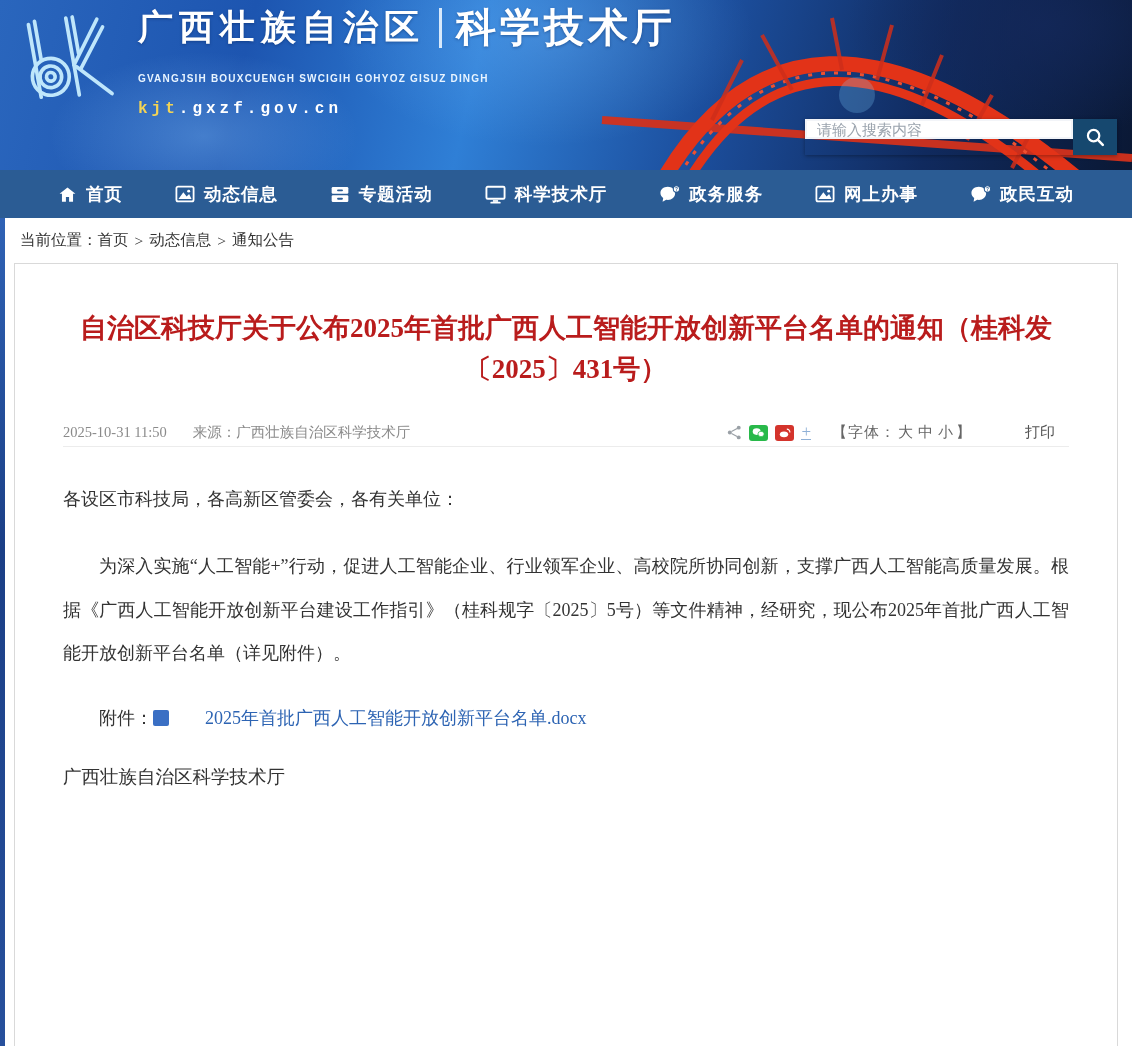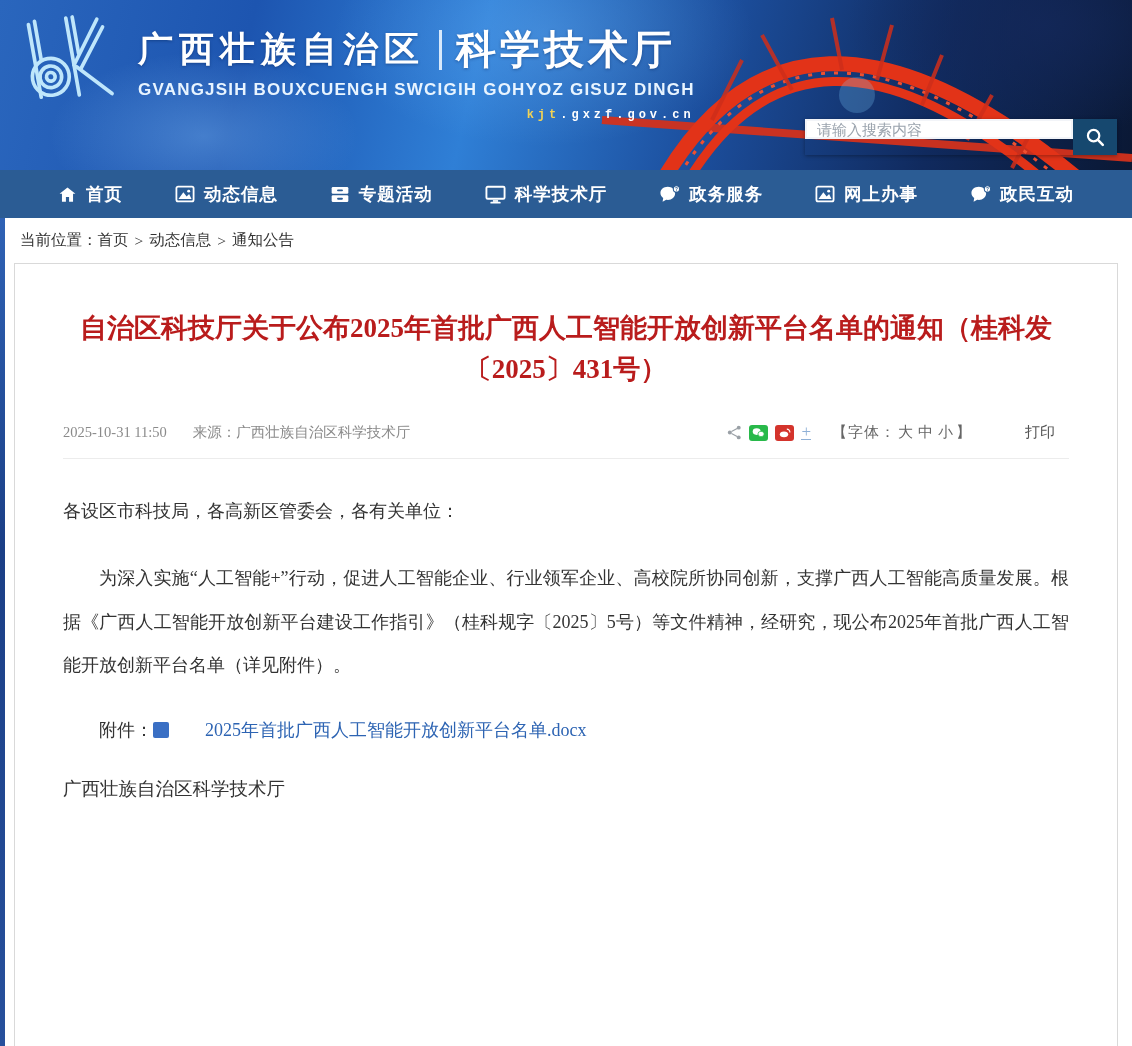--- a/index.html
+++ b/index.html
@@ -11,27 +11,27 @@
   .banner {
     position:relative; height:170px; overflow:hidden;
     background:
       radial-gradient(220px 120px at 18% 80%, rgba(140,200,255,.35), rgba(0,0,0,0) 70%),
       radial-gradient(300px 160px at 48% 20%, rgba(120,190,255,.30), rgba(0,0,0,0) 70%),
       radial-gradient(260px 150px at 92% 15%, rgba(20,40,90,.8), rgba(0,0,0,0) 75%),
       linear-gradient(103deg, #2a66bd 0%, #1d55b0 22%, #2f7fd6 42%, #1c4f9e 62%, #102a5e 82%, #0a1834 100%);
   }
   .banner svg.bridge { position:absolute; right:0; top:0; }
   .logo { position:absolute; left:12px; top:6px; }
-  .brand { position:absolute; left:138px; top:22px; color:#fff; font-family:"Liberation Sans","DejaVu Sans",sans-serif;text-align:right; }
+  .brand { position:absolute; left:138px; top:0; color:#fff; font-family:"Liberation Sans","DejaVu Sans",sans-serif; }
   .brand-row { display:flex; align-items:center; gap:14px; }
   .org-name { font-size:35px; font-weight:bold; letter-spacing:6px; text-shadow:0 1px 3px rgba(0,30,80,.4); }
   .brand-divider { width:3px; height:40px; background:#eaf4ff; opacity:.9; }
   .dept-name { font-size:40px; font-weight:bold; letter-spacing:4px; text-shadow:0 1px 3px rgba(0,30,80,.4); }
-  .brand-sub { margin-top:3px; font-size:17px; letter-spacing:1.2px; color:#e8f4ff; font-weight:bold; }
-  .brand-url { margin-top:8px; font-size:12px; font-weight:bold; letter-spacing:4px; font-family:"Liberation Mono","DejaVu Sans Mono",monospace; }
+  .brand-sub { margin-top:18px; font-size:10px; letter-spacing:1.2px; color:#e8f4ff; font-weight:bold; }
+  .brand-url { margin-top:16px; font-size:16px; font-weight:bold; letter-spacing:4px; font-family:"Liberation Mono","DejaVu Sans Mono",monospace; }
   .brand-url .hl { color:#f2d355; }
   .brand-url .rest { color:#ffffff; }
 
   .searchbar { position:absolute; right:15px; bottom:15px; display:flex; height:36px; box-shadow:0 1px 4px rgba(0,0,0,.35); }
   .searchbar input {
     width:268px; height:20px; border:2px solid #f2f4f8; background:#fff; padding:0 10px;
     font-size:15px; color:#333; outline:none; font-family:"Liberation Sans",sans-serif;
   }
   .searchbar input::placeholder { color:#9aa3ad; }
   .search-btn { width:44px; height:36px; border:none; background:#16486f; display:flex; align-items:center; justify-content:center; cursor:pointer; }
@@ -45,21 +45,21 @@
   .left-strip { position:absolute; left:0; top:218px; width:5px; height:828px;
     background:linear-gradient(180deg,#2f62b5,#1b3f86 40%,#27509c); }
   .crumbs { height:45px; display:flex; align-items:center; padding-left:20px; font-size:15.5px; color:#333; }
   .crumbs a { color:#333; text-decoration:none; cursor:pointer; }
   .crumbs .sep { margin:0 6px; color:#333; }
 
   
   .article-box { position:absolute; left:14px; top:263px; width:1104px; height:900px;
     background:#fff; border:1px solid #d9d9d9; padding:44px 48px 0 48px; }
   .art-title { text-align:center; font-size:27px; font-weight:bold; color:#b91c1c; line-height:1.5; padding:0 10px; }
-  .meta { display:flex; align-items:center; margin-top:34px; padding-bottom:16px; border-bottom:1px solid #ececec;
+  .meta { display:flex; align-items:center; margin-top:34px; padding-bottom:4px; border-bottom:1px solid #ececec;
     font-size:14.5px; color:#8a8a8a; }
   .meta .date { margin-right:26px; }
   .meta-right { margin-left:auto; display:flex; align-items:center; gap:7px; }
   .share-ic { display:inline-flex; align-items:center; justify-content:center; cursor:pointer; }
   .badge { width:19px; height:16px; border-radius:3px; display:inline-flex; align-items:center; justify-content:center; }
   .badge.wechat { background:#28b94a; }
   .badge.weibo { background:#d4342c; }
   .more-plus { color:#8fb0d6; font-size:17px; border-bottom:1px solid #8fb0d6; line-height:14px; cursor:pointer; margin-right:14px; }
   .fontctl { color:#666; font-size:15px; letter-spacing:1px; }
   .fontctl span.sz { cursor:pointer; margin:0 2px; }

